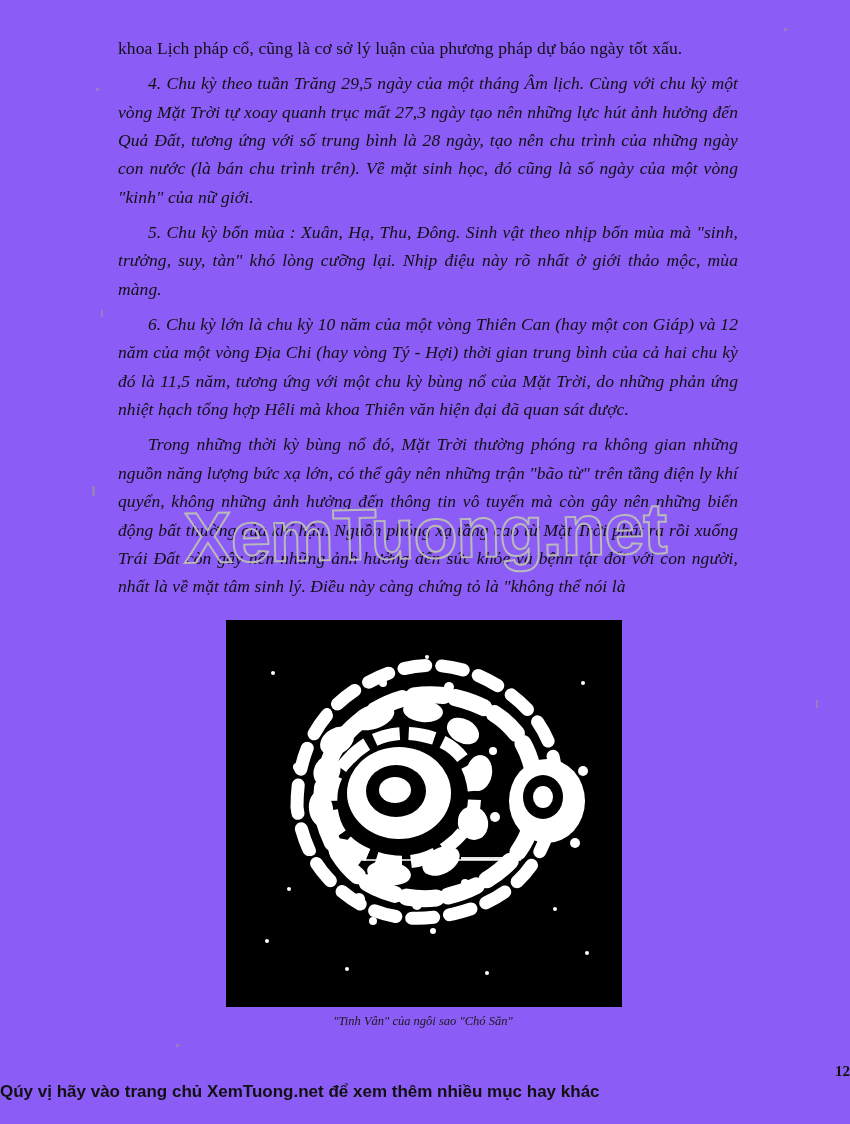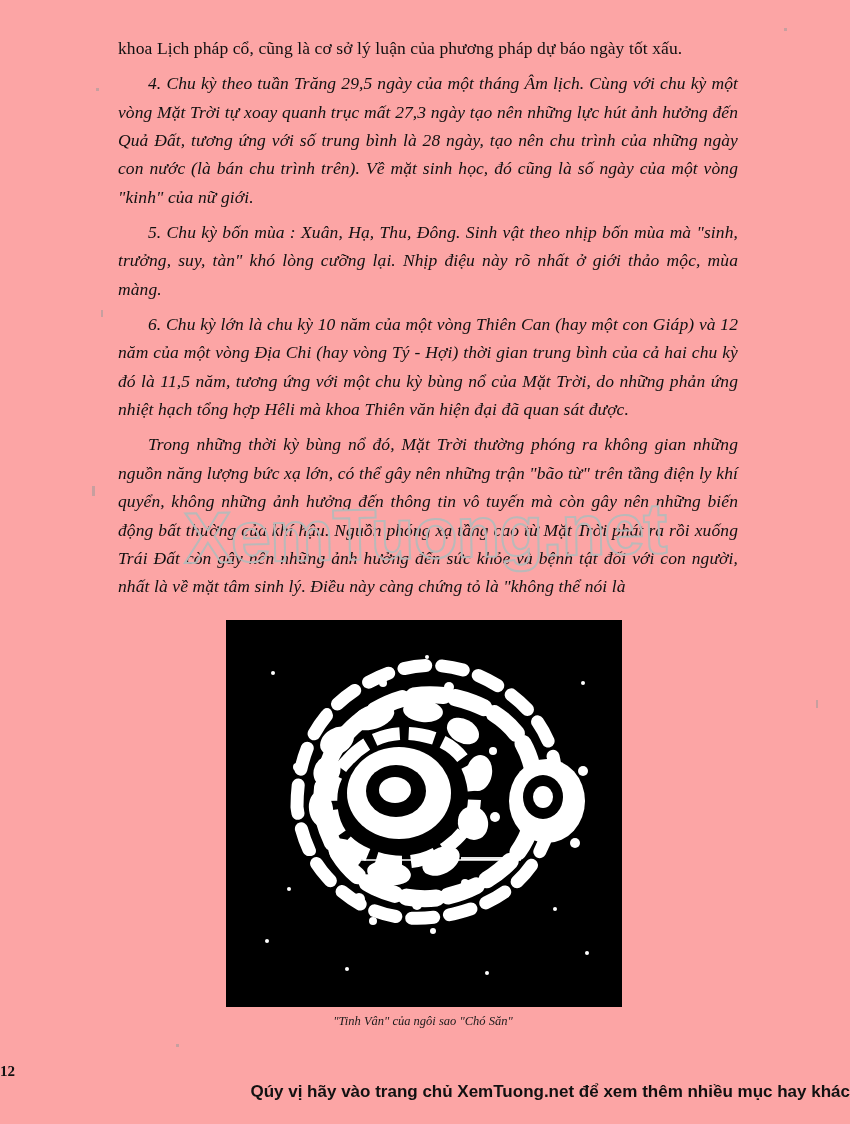--- a/index.html
+++ b/index.html
@@ -11,21 +11,21 @@
     width: 850px;
     height: 1124px;
     position: relative;
     font-family: "Liberation Serif", serif;
     overflow: hidden;
   }
 
   .page {
     position: absolute;
     inset: 0;
-    background: #fca5a5;
+    background: #8b5cf6;
   }
 
   
   .edge-speck {
     position: absolute;
     background: #9a9a9a;
     opacity: .55;
   }
 
   .content {
@@ -75,33 +75,33 @@
     font-style: italic;
     color: #1a1a1a;
     font-family: "Liberation Serif", serif;
   }
 
   .page-number {
     position: absolute;
     left: 0;
     right: 0;
     top: 1063px;
-    text-align: left;
+    text-align: right;
     font-size: 15px;
     font-weight: bold;
     color: #111;
     font-family: "Liberation Serif", serif;
   }
 
   .footer-banner {
     position: absolute;
     left: 0;
     right: 0;
     top: 1082px;
-    text-align: right;
+    text-align: left;
     font-size: 17px;
     font-weight: bold;
     color: #111;
     font-family: "Liberation Sans", sans-serif;
   }
 
   
   .watermark {
     position: absolute;
     left: 60px;

